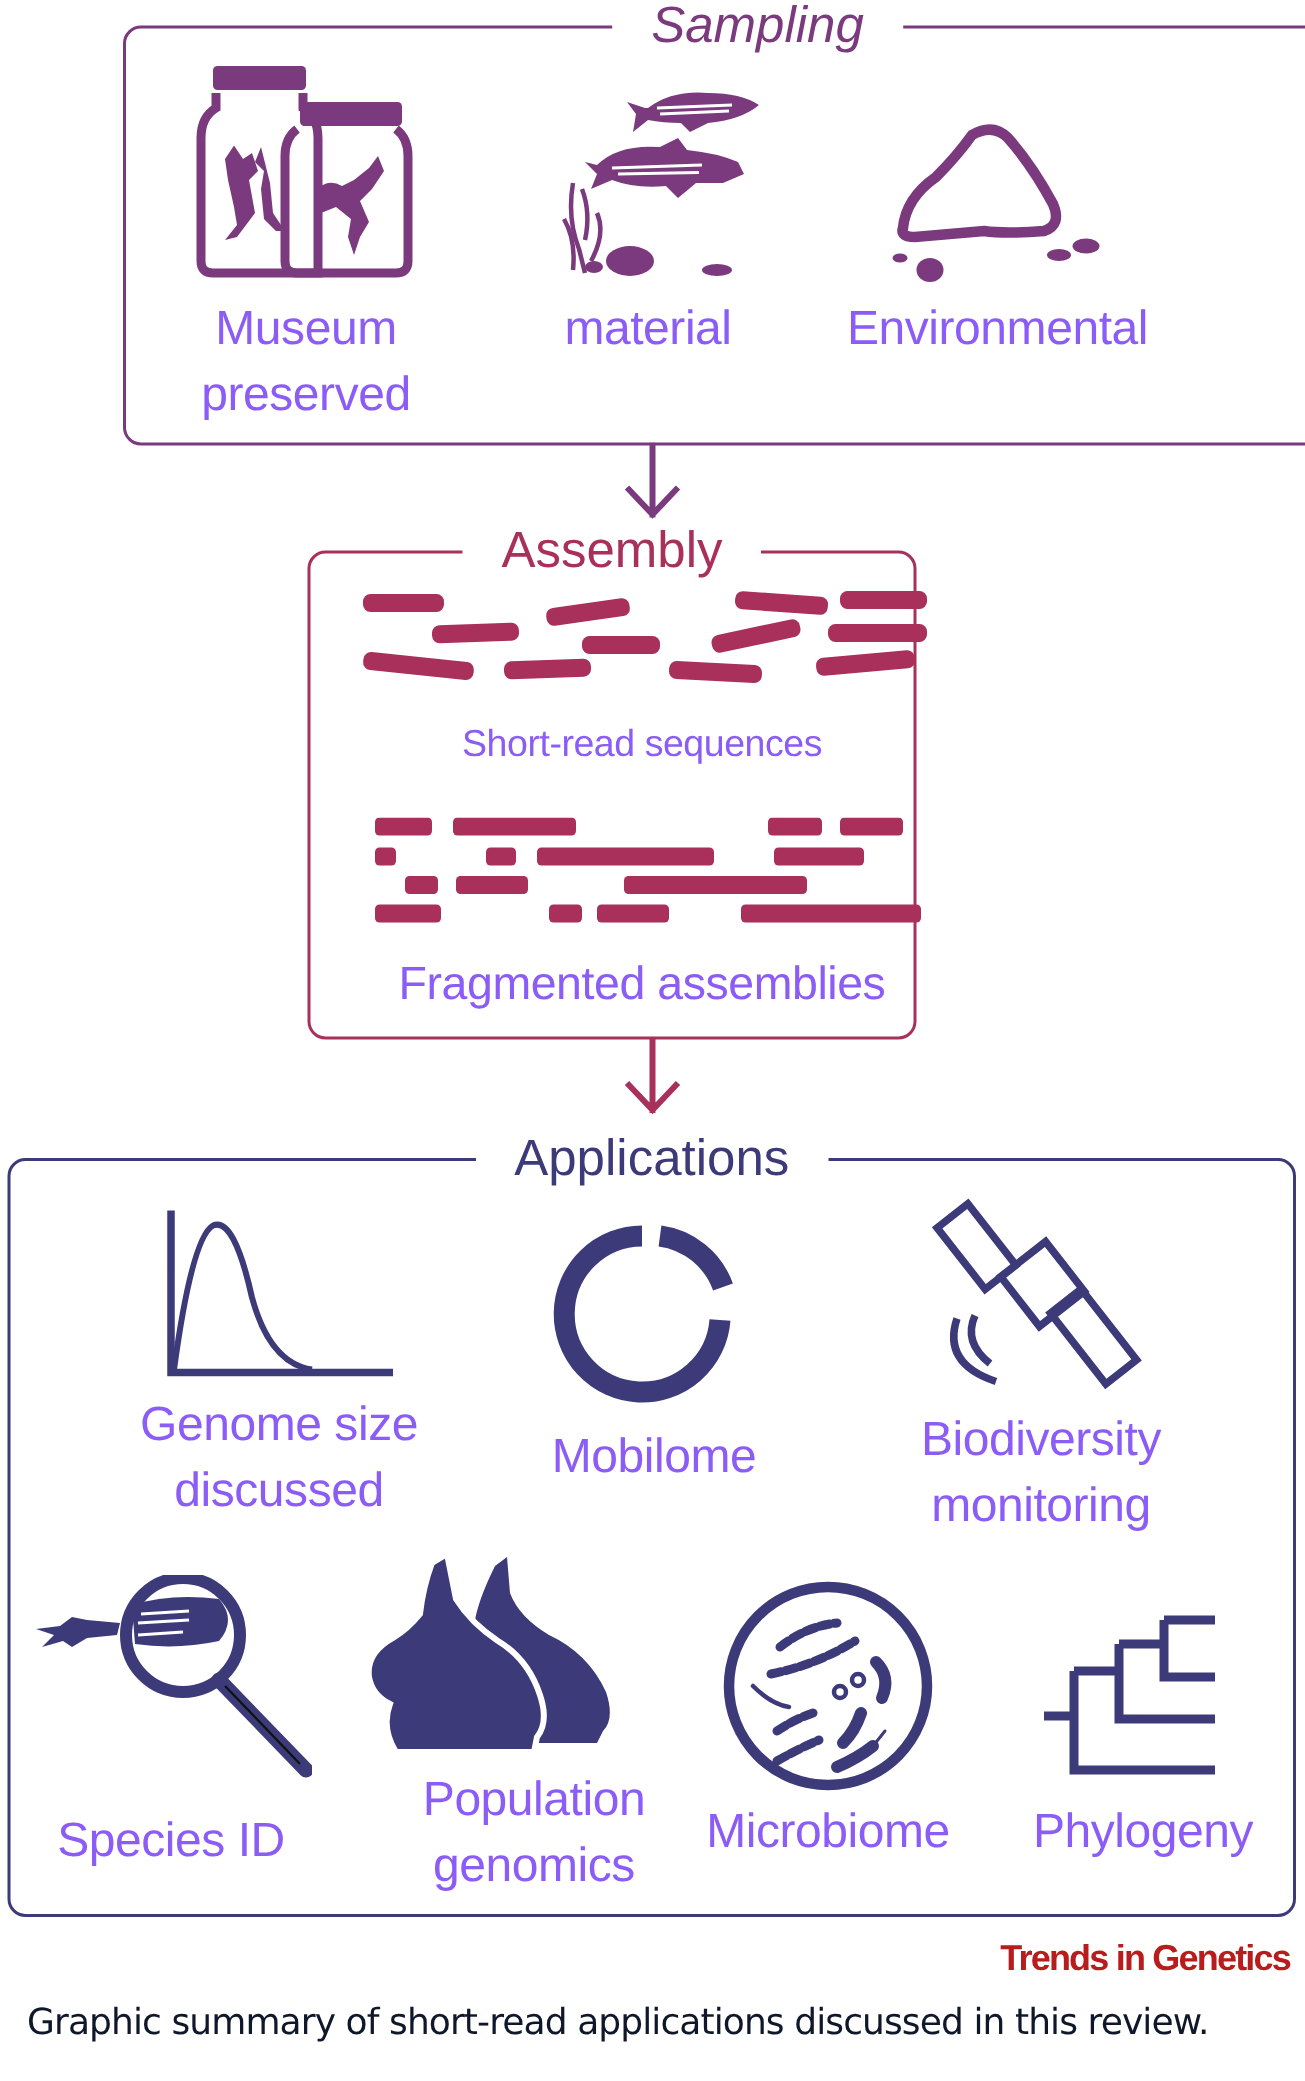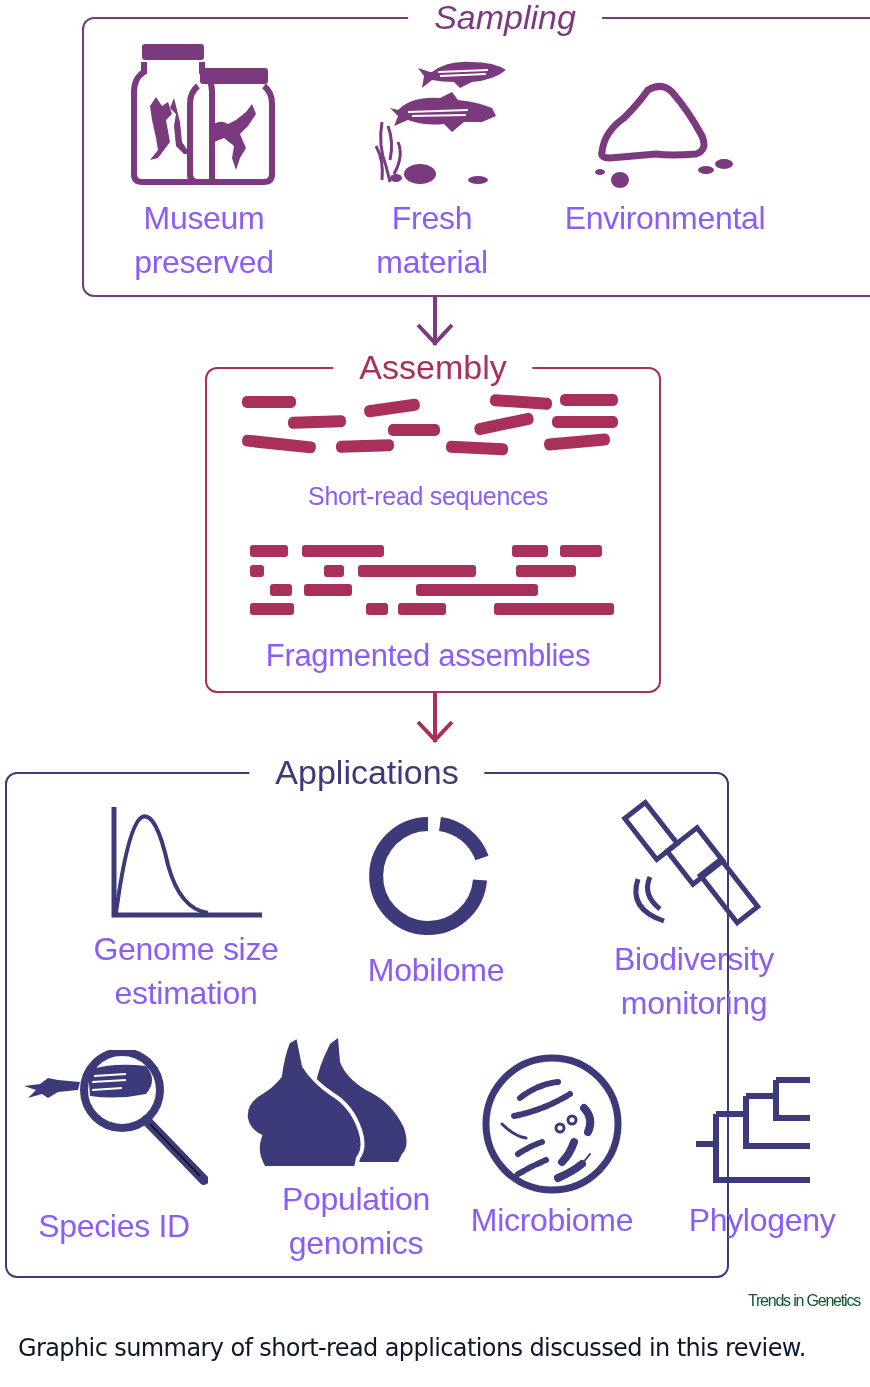--- a/index.html
+++ b/index.html
@@ -2,21 +2,21 @@
 <html><head>
 <meta charset="utf-8">
 <style>
   html,body{margin:0;padding:0;background:#fff;}
   body{width:870px;height:1387px;position:relative;overflow:hidden;font-family:"Liberation Sans",sans-serif;}
   .box{position:absolute;border:2px solid;border-radius:12px;box-sizing:border-box;}
   .box-title{position:absolute;left:50%;transform:translateX(-50%);background:#fff;padding:0 26px;font-size:34px;line-height:40px;white-space:nowrap;}
   .lbl{position:absolute;text-align:center;color:#8b5cf6;font-size:32px;line-height:44px;white-space:nowrap;transform:translateX(-50%);letter-spacing:-0.3px;}
   .ico{position:absolute;}
   .conn{position:absolute;}
-  .credit{position:absolute;right:10px;top:1292px;font-size:16px;font-weight:normal;letter-spacing:-1.2px;color:#14532d;}
+  .credit{position:absolute;right:10px;top:1292px;font-size:24px;font-weight:bold;letter-spacing:-1.2px;color:#b91c1c;}
   .caption{position:absolute;left:18px;top:1334px;font-size:24px;color:#0f172a;font-family:"DejaVu Sans",sans-serif;letter-spacing:-0.6px;}
 </style>
 </head>
 <body>
 
 <div class="box" style="left:82px;top:17px;width:846px;height:280px;border-color:#7b3a7e;font-style:italic;">
   <div class="box-title" style="top:-22px;color:#7b3a7e;">Sampling</div>
 </div>
 
 <svg class="ico" style="left:128px;top:42px;" width="150" height="145" viewBox="0 0 150 145">
@@ -63,32 +63,31 @@
     <ellipse cx="116" cy="88" rx="8" ry="4"></ellipse>
     <ellipse cx="134" cy="82" rx="9" ry="5"></ellipse>
   </g>
 </svg>
 
 <div class="lbl" style="left:204px;top:196px;">
   <div>Museum</div>
   <div>preserved</div>
 </div>
 <div class="lbl" style="left:432px;top:196px;">
-  <div>Fresh</div>
   <div>material</div>
 </div>
 <div class="lbl" style="left:665px;top:196px;">
   <div>Environmental</div>
 </div>
 
 <svg class="conn" style="left:410px;top:295px;" width="50" height="55" viewBox="0 0 50 55">
   <path d="M25,0 L25,50 M8,30 L25,48 L42,30" fill="none" stroke="#7b3a7e" stroke-width="4"></path>
 </svg>
 
-<div class="box" style="left:205px;top:367px;width:456px;height:326px;border-color:#a8305a;">
+<div class="box" style="left:205px;top:367px;width:406px;height:326px;border-color:#a8305a;">
   <div class="box-title" style="top:-22px;color:#a8305a;">Assembly</div>
 </div>
 
 <svg class="ico" style="left:240px;top:390px;" width="390" height="75" viewBox="0 0 390 75">
   <g fill="#a8305a">
     <rect x="2" y="6" width="54" height="12" rx="5"></rect>
     <rect x="48" y="26" width="58" height="12" rx="5" transform="rotate(-2 77 32)"></rect>
     <rect x="2" y="48" width="74" height="12" rx="5" transform="rotate(6 39 54)"></rect>
     <rect x="96" y="50" width="58" height="12" rx="5" transform="rotate(-2 125 56)"></rect>
     <rect x="124" y="12" width="56" height="12" rx="5" transform="rotate(-8 152 18)"></rect>
@@ -121,31 +120,31 @@
     <rect x="150" y="58" width="48" height="12" rx="3"></rect>
     <rect x="246" y="58" width="120" height="12" rx="3"></rect>
   </g>
 </svg>
 <div class="lbl" style="left:428px;top:634px;font-size:31px;">Fragmented assemblies</div>
 
 <svg class="conn" style="left:410px;top:692px;" width="50" height="55" viewBox="0 0 50 55">
   <path d="M25,0 L25,50 M8,30 L25,48 L42,30" fill="none" stroke="#a8305a" stroke-width="4"></path>
 </svg>
 
-<div class="box" style="left:5px;top:772px;width:724px;height:506px;border-color:#3d3a7a;padding-left:20px;">
+<div class="box" style="left:5px;top:772px;width:859px;height:506px;border-color:#3d3a7a;padding-left:20px;">
   <div class="box-title" style="top:-22px;color:#3d3a7a;">Applications</div>
 </div>
 
 <svg class="ico" style="left:108px;top:805px;" width="160" height="115" viewBox="0 0 160 115">
   <path d="M6,2 L6,110 L154,110" fill="none" stroke="#3d3a7a" stroke-width="5"></path>
   <path d="M8,108 Q20,20 34,12 Q48,6 60,60 Q72,104 100,108" fill="none" stroke="#3d3a7a" stroke-width="4"></path>
 </svg>
 <div class="lbl" style="left:186px;top:927px;">
   <div>Genome size</div>
-  <div>estimation</div>
+  <div>discussed</div>
 </div>
 
 <svg class="ico" style="left:368px;top:810px;" width="130" height="130" viewBox="0 0 130 130">
   <path d="M60,14 A52,52 0 1 0 112,70" fill="none" stroke="#3d3a7a" stroke-width="14"></path>
   <path d="M72,14 A52,52 0 0 1 114,48" fill="none" stroke="#3d3a7a" stroke-width="14"></path>
 </svg>
 <div class="lbl" style="left:436px;top:948px;">
   <div>Mobilome</div>
 </div>
 

